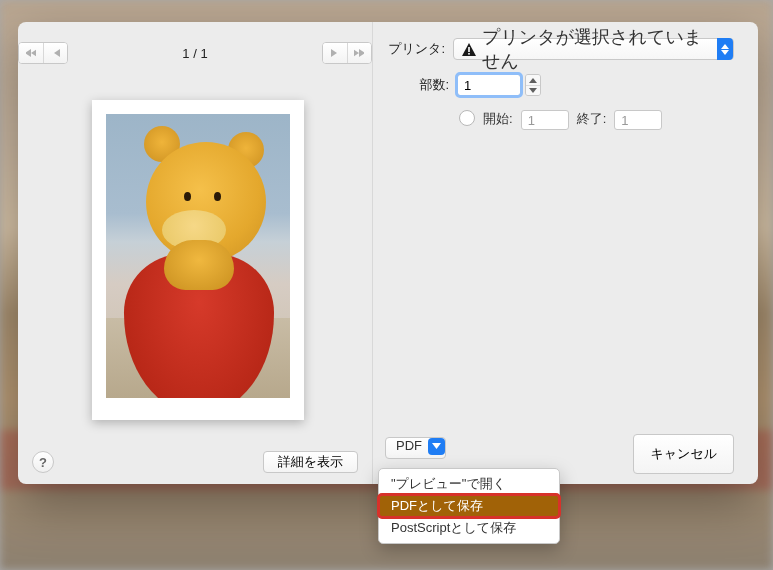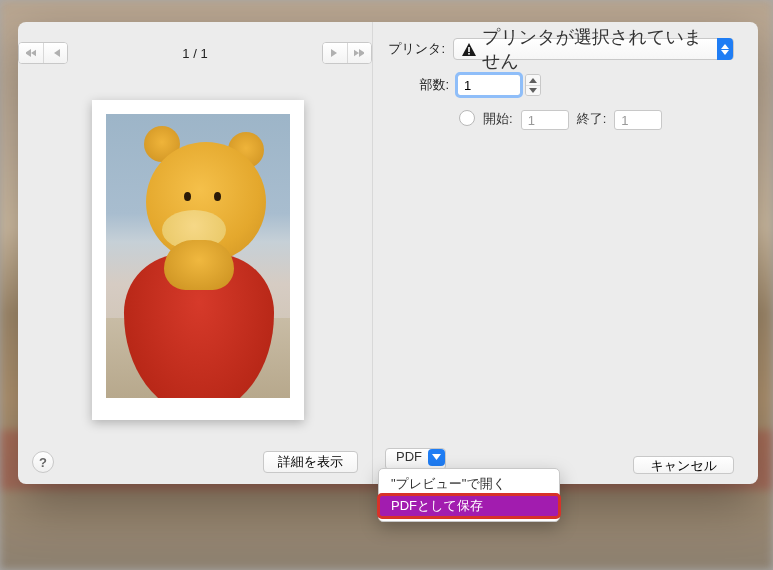--- a/index.html
+++ b/index.html
@@ -242,21 +242,21 @@
     padding:0 0 0 10px;
     font-size:13px; cursor:pointer;
   }
   .pdf-drop .chev {
     margin-left:6px;
     width:17px; height:17px; border-radius:4px;
     background:#1f7df4;
     display:flex; align-items:center; justify-content:center;
   }
   .btn {
-    height:18px; padding:0 16px;
+    height:40px; padding:0 16px;
     border:1px solid #c8c8c8; border-radius:4px;
     background: linear-gradient(#fff,#f4f4f4);
     font-size:13px; cursor:pointer;margin-top:13px;
   }
   .btn.disabled { color:#b4b4b4; cursor:default; }
 
   
   .menu {
     position:absolute;
     left: 378px; top: 468px;
@@ -266,21 +266,21 @@
     border-radius:5px;
     box-shadow: 0 6px 18px rgba(0,0,0,0.25);
     padding:4px 0;
     font-size:13px;
   }
   .menu-item {
     height:22px; display:flex; align-items:center;
     padding:0 12px; cursor:pointer;
   }
   .menu-item.selected {
-    background:#a21caf; color:#fff;
+    background:#a16207; color:#fff;
     outline: 3px solid #d7322a;
     outline-offset:-1px;
     border-radius:3px;
   }
 </style>
 </head>
 <body>
 
 <div class="bg">
     <div class="stripe"></div>
@@ -398,13 +398,14 @@
       </div>
       <div style="flex:1"></div>
       <button class="btn">キャンセル</button>
     </div>
   </div>
 </div>
 
 <div class="menu">
   <div class="menu-item">"プレビュー"で開く</div>
   <div class="menu-item selected">PDFとして保存</div>
+  <div class="menu-item">PostScriptとして保存</div>
 </div>
 
 </body></html>

